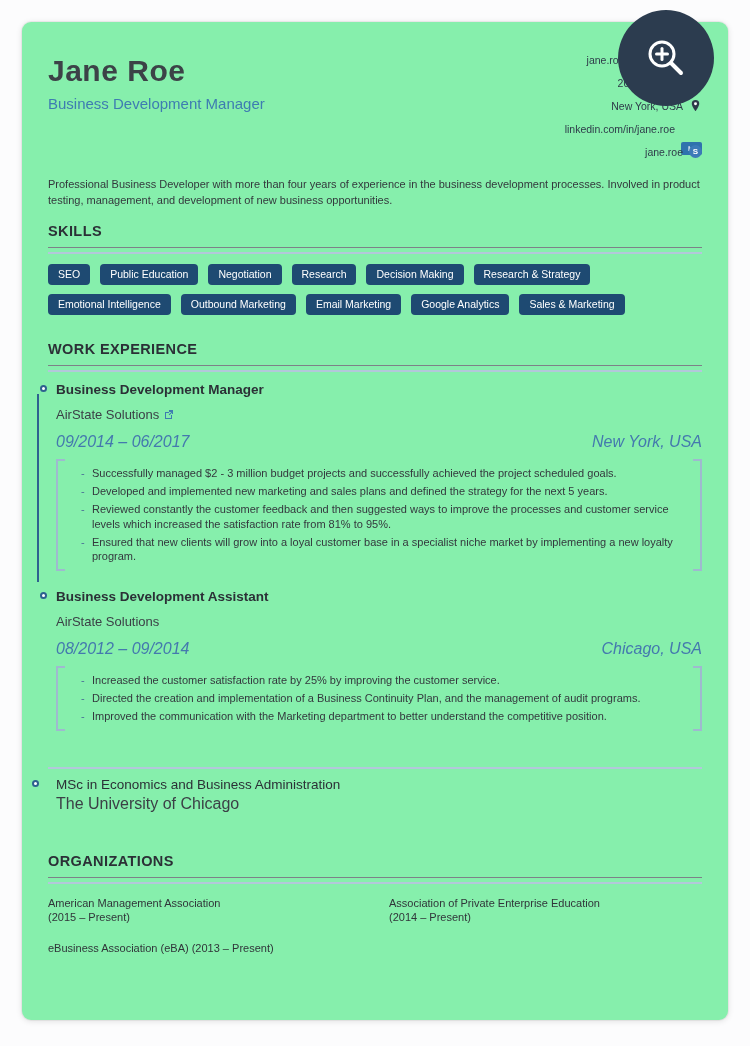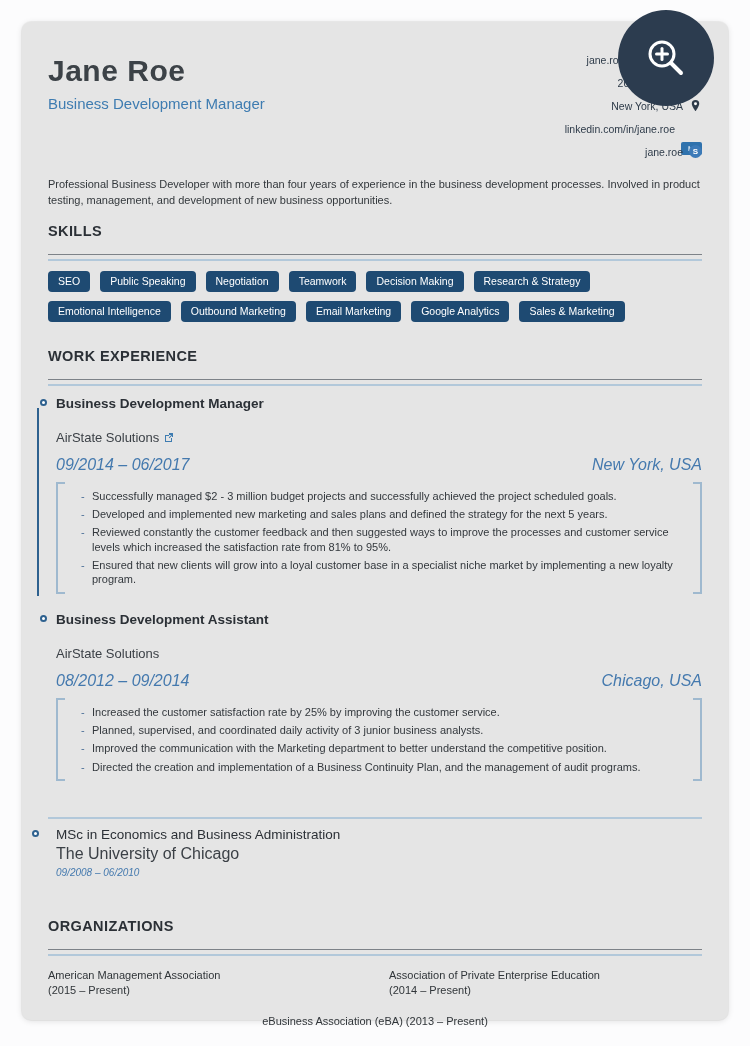--- a/index.html
+++ b/index.html
@@ -5,21 +5,21 @@
   * { box-sizing: border-box; margin: 0; padding: 0; }
   html,body { width: 750px; height: 1046px; overflow: hidden; }
   body {
     background: #fcfcfd;
     font-family: "Liberation Sans", sans-serif;
     position: relative;
   }
   .card {
     position: absolute; left: 22px; top: 22px;
     width: 706px; height: 998px;
-    background: #e5e5e5; border-radius: 9px;
+    background: #86efac; border-radius: 9px;
     box-shadow: 0 1px 6px rgba(0,0,0,.12), 0 0 0 1px #f1f1f1;
     padding: 24px 26px 20px 26px;
   }
   
   .hdr { display: flex; justify-content: space-between; }
   .name { font-size: 30px; font-weight: 600; color: #3c4247; letter-spacing: .5px; margin-top: 8px; }
   .job-title { font-size: 15px; color: #3e7cb1; margin-top: 7px; }
   .contacts { display: flex; flex-direction: column; align-items: flex-end; margin-top: 2px; }
   .c-row { display: flex; align-items: center; justify-content: flex-end; gap: 6px; height: 23px; }
   .c-row .txt { font-size: 10.5px; color: #2e3b49; }
@@ -31,55 +31,55 @@
   
   .zoom-btn {
     position: absolute; left: 618px; top: 10px; width: 96px; height: 96px;
     border-radius: 50%; background: #2c3c4f; border: none; cursor: pointer;
     display: flex; align-items: center; justify-content: center; z-index: 20;
   }
   
   .summary { font-size: 11px; line-height: 1.45; color: #33383c; margin-top: 14px; max-width: 655px; }
   .sec { margin-top: 26px; }
   .sec-title { font-size: 14.5px; font-weight: bold; color: #2b3036; letter-spacing: .4px;
-               padding-bottom: 15px; border-bottom: 1px solid #7d8288; }
+               padding-bottom: 8px; border-bottom: 1px solid #7d8288; }
   .sec-rule { height: 2px; background: #b2c8da; margin-top: 4px; }
   
   .skills { margin-top: 10px; display: flex; flex-wrap: wrap; gap: 9px 10px; max-width: 660px; }
   .pill { background: #1e4a72; color: #ffffff; font-size: 10.5px; padding: 4px 10px 5px;
           border-radius: 4px; white-space: nowrap; }
   
   .work-body { position: relative; margin-top: 10px; padding-left: 8px; }
   .tl-line { position: absolute; left: -11px; top: 12px; width: 2px; height: 188px; background: #2e618f; }
   .dot { position: absolute; left: -16px; top: 3px; width: 7px; height: 7px;
          border: 2px solid #2e618f; border-radius: 50%; background: #fff; }
   .entry { position: relative; }
   .entry + .entry { margin-top: 18px; }
   .role { font-size: 13.5px; font-weight: bold; color: #2b3036; }
-  .company { font-size: 13px; color: #3b4046; margin-top: 19px; display: flex; align-items: center; gap: 5px; }
+  .company { font-size: 13px; color: #3b4046; margin-top: 10px; display: flex; align-items: center; gap: 5px; }
   .dates-row { display: flex; justify-content: space-between; font-style: italic;
                font-size: 16px; color: #4479ae; margin-top: 11px; }
   .bullets { position: relative; margin-top: 8px; padding: 3px 24px; }
   .bullets::before { content: ""; position: absolute; left: 0; top: 0; bottom: 0; width: 7px;
                      border: 2px solid #9fb9cf; border-right: none; }
   .bullets::after  { content: ""; position: absolute; right: 0; top: 0; bottom: 0; width: 7px;
                      border: 2px solid #9fb9cf; border-left: none; }
   .bullet { position: relative; padding-left: 12px; margin: 4px 0; font-size: 11px;
             line-height: 1.3; color: #33383d; }
   .bullet::before { content: "-"; position: absolute; left: 1px; top: 0; color: #4a6e96; }
   
   .edu-body { position: relative; margin-top: 8px; padding-left: 8px; }
   .degree { font-size: 13.5px; font-weight: normal; color: #2b3036; }
   .school { font-size: 16px; color: #3b4046; margin-top: 3px; }
   .edu-dates { font-style: italic; font-size: 10px; color: #4479ae; margin-top: 4px; }
   
   .sec-orgs { margin-top: 40px; }
   .org-grid { display: grid; grid-template-columns: 341px auto; margin-top: 12px; }
   .org-name, .org-period, .org-inline { font-size: 11px; color: #303539; line-height: 1.35; }
-  .org-inline { margin-top: 16px; text-align: center; }
+  .org-inline { margin-top: 16px; }
 </style>
 </head>
 <body>
 
 <div class="card">
 
   <div class="hdr">
     <div>
       <div class="name">Jane Roe</div>
       <div class="job-title">Business Development Manager</div>
@@ -116,23 +116,23 @@
     </div>
   </div>
 
   <p class="summary">Professional Business Developer with more than four years of experience in the business development processes. Involved in product testing, management, and development of new business opportunities.</p>
 
   <div class="sec" style="margin-top:14px">
     <div class="sec-title">SKILLS</div>
     <div class="sec-rule"></div>
     <div class="skills">
       <span class="pill">SEO</span>
-      <span class="pill">Public Speaking</span>
+      <span class="pill">Public Education</span>
       <span class="pill">Negotiation</span>
-      <span class="pill">Teamwork</span>
+      <span class="pill">Research</span>
       <span class="pill">Decision Making</span>
       <span class="pill">Research &amp; Strategy</span>
       <span class="pill">Emotional Intelligence</span>
       <span class="pill">Outbound Marketing</span>
       <span class="pill">Email Marketing</span>
       <span class="pill">Google Analytics</span>
       <span class="pill">Sales &amp; Marketing</span>
     </div>
   </div>
 
@@ -170,35 +170,33 @@
         <div class="role">Business Development Assistant</div>
         <div class="company">
           <span>AirState Solutions</span>
         </div>
         <div class="dates-row">
           <span>08/2012 – 09/2014</span>
           <span>Chicago, USA</span>
         </div>
         <div class="bullets">
           <div class="bullet">Increased the customer satisfaction rate by 25% by improving the customer service.</div>
-          <div class="bullet">Planned, supervised, and coordinated daily activity of 3 junior business analysts.</div>
+          <div class="bullet">Directed the creation and implementation of a Business Continuity Plan, and the management of audit programs.</div>
           <div class="bullet">Improved the communication with the Marketing department to better understand the competitive position.</div>
-          <div class="bullet">Directed the creation and implementation of a Business Continuity Plan, and the management of audit programs.</div>
         </div>
       </div>
     </div>
   </div>
 
   <div class="sec" style="margin-top:36px">
     <div class="sec-rule"></div>
     <div class="edu-body">
       <span class="dot"></span>
       <div class="degree">MSc in Economics and Business Administration</div>
       <div class="school">The University of Chicago</div>
-      <div class="edu-dates">09/2008 – 06/2010</div>
     </div>
   </div>
 
   <div class="sec sec-orgs">
     <div class="sec-title">ORGANIZATIONS</div>
     <div class="sec-rule"></div>
     <div class="org-grid">
       <div>
         <div class="org-name">American Management Association</div>
         <div class="org-period">(2015 – Present)</div>

